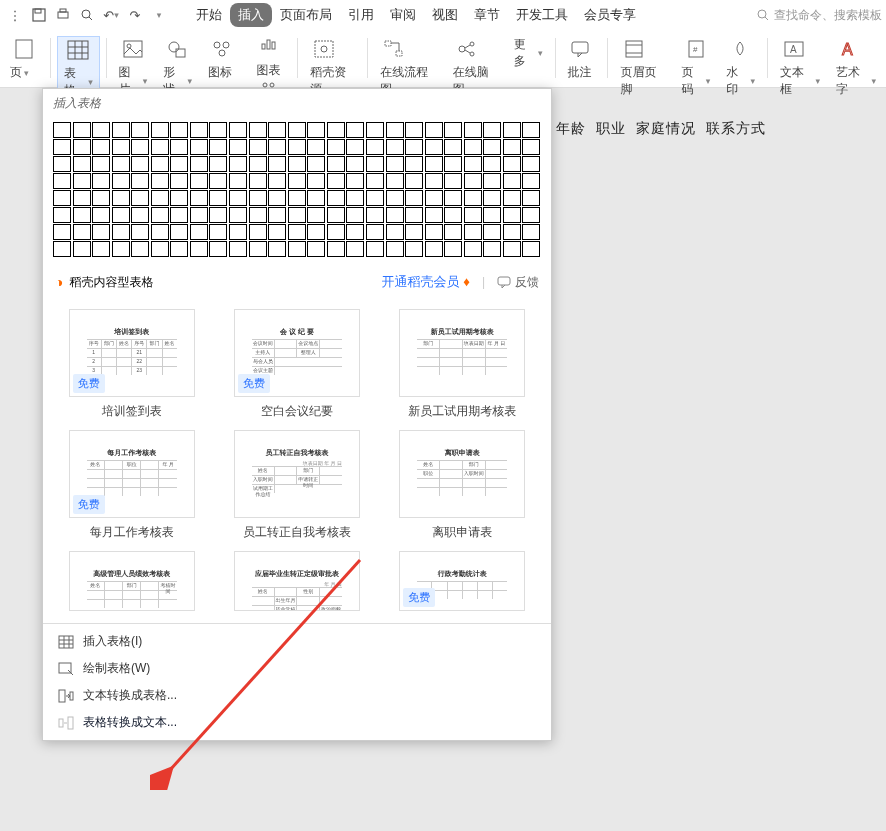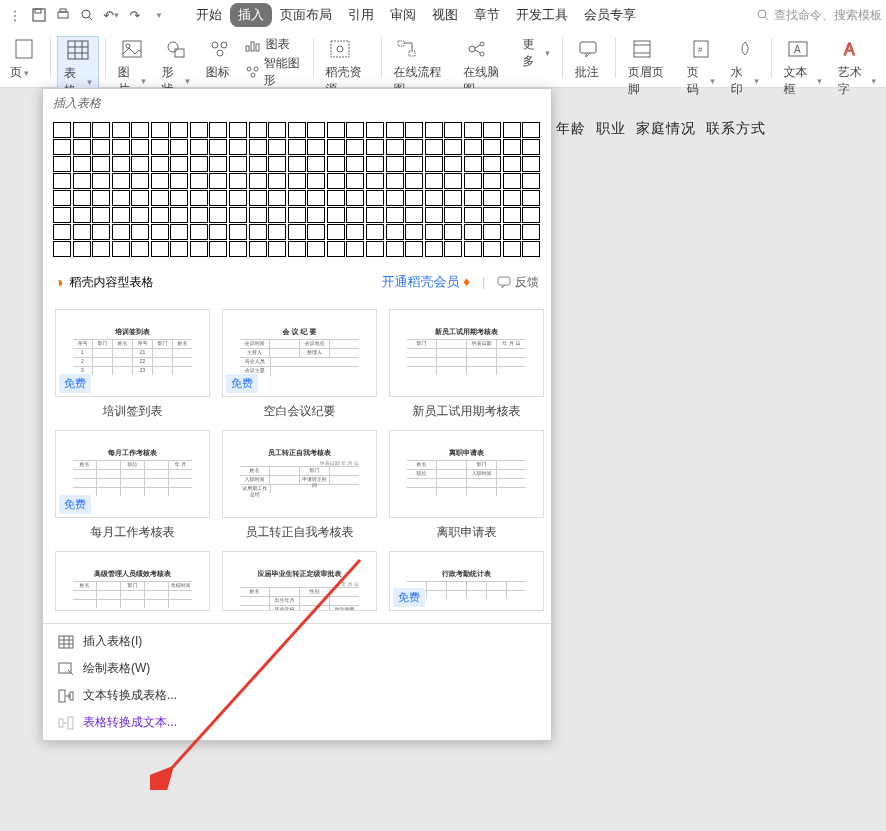--- a/index.html
+++ b/index.html
@@ -8,21 +8,21 @@
 .toolbar-row { display: flex; align-items: center; height: 30px; padding: 0 4px; gap: 2px; font-size: 13px; }
 .qat-btn { width: 22px; height: 22px; display: flex; align-items: center; justify-content: center; color: #555; cursor: pointer; }
 .tabs { display: flex; gap: 0; margin-left: 16px; font-size: 13px; }
 .tab { padding: 3px 8px; color: #333; cursor: pointer; }
 .tab.active { background: #737373; color: #fff; border-radius: 8px; }
 .search-box { margin-left: auto; color: #999; display: flex; align-items: center; gap: 4px; font-size: 12px; }
 
 .ribbon { display: flex; align-items: flex-start; padding: 6px 4px; gap: 4px; border-bottom: 1px solid #ddd; height: 58px; }
 .ribbon-group { display: flex; flex-direction: column; align-items: flex-start; padding: 0 6px; gap: 2px; }
 .ribbon-stack { display: flex; flex-direction: column; gap: 2px; }
-.ribbon-sub { display: flex; align-items: center; gap: 4px; font-size: 12px; color: #444; }
+.ribbon-sub { display: flex; align-items: center; gap: 12px; font-size: 12px; color: #444; flex-direction: column; }
 .ribbon-icon { width: 28px; height: 22px; display: flex; align-items: center; justify-content: center; color: #555; }
 .ribbon-icon-lg { width: 28px; height: 26px; }
 .ribbon-label { font-size: 12px; color: #444; display: flex; align-items: center; gap: 2px; }
 .sep { width: 1px; height: 40px; background: #e0e0e0; margin: 2px 2px; }
 .dd { font-size: 9px; color: #888; }
 
 .page-bg { background: #e8e8e8; height: calc(831px - 88px); padding-top: 30px; }
 .doc-text { background: #fff; margin-left: 550px; padding: 2px 6px; background: #e8e8e8; font-size: 14px; letter-spacing: 1px; color: #222; }
 .doc-text span { background: #e8e8e8; margin-right: 10px; }
 
@@ -36,31 +36,31 @@
 .docer-icon { color: #ff6a00; font-size: 14px; }
 .docer-right { margin-left: auto; display: flex; align-items: center; gap: 12px; }
 .docer-link { color: #2e74ff; font-size: 13px; }
 .docer-fb { color: #666; font-size: 12px; display: flex; align-items: center; gap: 4px; }
 
 .cat-bar { display: flex; gap: 14px; padding: 6px 14px 10px; font-size: 12px; color: #666; border-bottom: 1px solid #eee; }
 .cat-bar .rt { margin-left: auto; color: #2e74ff; display: flex; align-items: center; gap: 4px; }
 
 .tpl-grid { display: grid; grid-template-columns: repeat(3, 1fr); gap: 10px 12px; padding: 12px; }
 .tpl-card { display: flex; flex-direction: column; align-items: center; gap: 6px; }
-.tpl-thumb { width: 155px; height: 88px; border: 1px solid #ddd; position: relative; background: #fff; padding: 17px; font-size: 6px; color: #888; overflow: hidden; }
+.tpl-thumb { width: 126px; height: 88px; border: 1px solid #ddd; position: relative; background: #fff; padding: 17px; font-size: 6px; color: #888; overflow: hidden; }
 .tpl-title { font-size: 12px; color: #444; }
 .free-tag { position: absolute; left: 3px; bottom: 3px; background: #e3efff; color: #2e74ff; font-size: 11px; padding: 2px 5px; border-radius: 2px; }
 .thumb-title { text-align: center; font-size: 7px; font-weight: bold; color: #333; margin-bottom: 2px; }
 .thumb-row { display: flex; border-top: 1px solid #ccc; }
 .thumb-cell { flex: 1; border-right: 1px solid #ccc; height: 8px; font-size: 5px; text-align: center; color: #555; }
 .thumb-cell:last-child { border-right: none; }
 
 .menu-list { border-top: 1px solid #ddd; padding: 4px 0; }
 .menu-item { display: flex; align-items: center; gap: 8px; padding: 5px 14px; font-size: 12px; color: #333; cursor: pointer; }
-.menu-item.disabled { color: #6d28d9; }
+.menu-item.disabled { color: #0f172a; }
 .menu-icon { width: 18px; height: 16px; display: flex; align-items: center; justify-content: center; color: #666; }
 
 .arrow-annot { position: absolute; top: 540px; left: 150px; width: 230px; height: 250px; pointer-events: none; }
 
 svg { display: block; }
 </style>
 </head>
 <body>
 
 <div class="toolbar-row">

